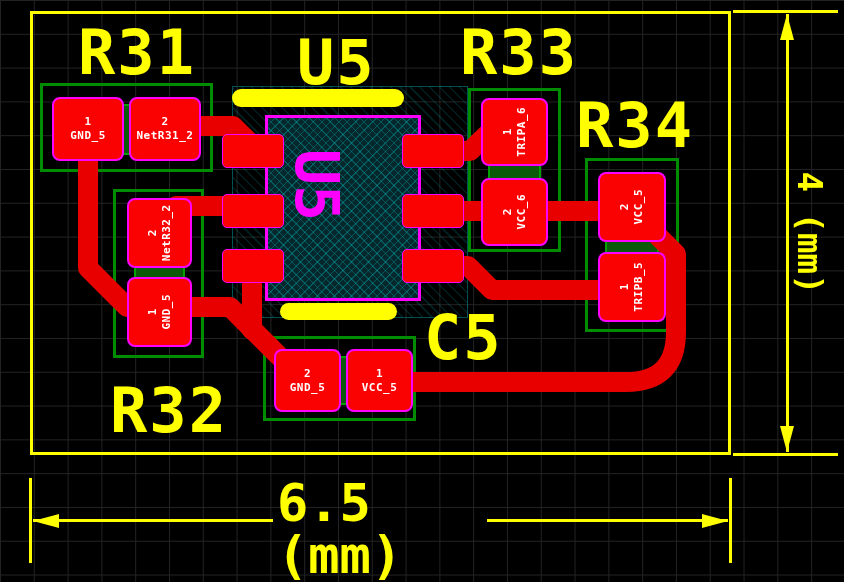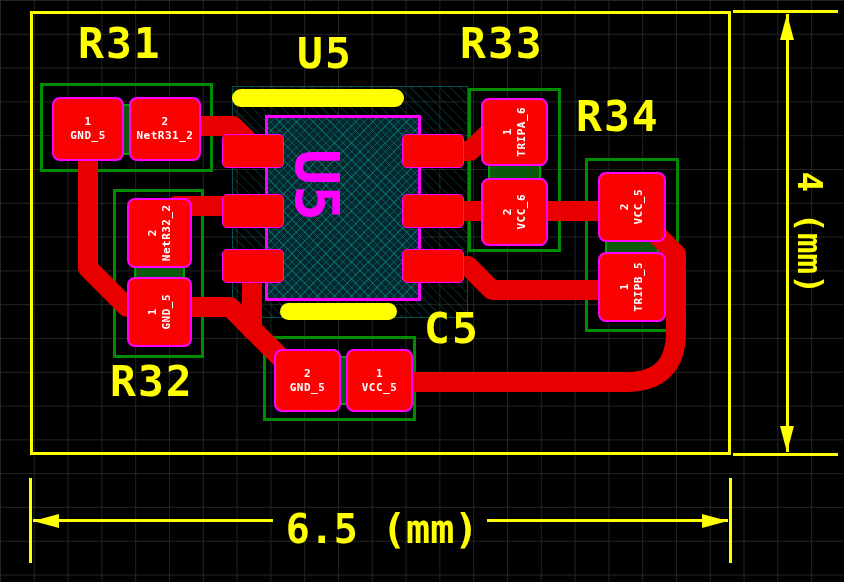--- a/index.html
+++ b/index.html
@@ -43,24 +43,24 @@
     display:flex;flex-direction:column;align-items:center;justify-content:center;
     color:var(--pad_text);font-size:11px;font-weight:bold;line-height:1.25;
     letter-spacing:0.5px;white-space:nowrap;
   }
   .pad.v .padlabel{transform:rotate(-90deg);}
   .silkbar{position:absolute;z-index:6;background:var(--board_outline);border-radius:9px;}
   .silk-des{
     position:absolute;z-index:6;color:var(--silkscreen);font-weight:bold;font-size:60px;line-height:1;
     display:flex;align-items:center;justify-content:center;transform:rotate(90deg);
   }
-  .designator{position:absolute;z-index:7;color:var(--label);font-weight:bold;font-size:43px;line-height:1;letter-spacing:2px;}
+  .designator{position:absolute;z-index:7;color:var(--label);font-weight:bold;font-size:62px;line-height:1;letter-spacing:2px;}
   .dimline{position:absolute;z-index:8;background:var(--board_outline);}
   .dimtext{position:absolute;z-index:8;color:var(--label);font-weight:bold;line-height:1;display:flex;align-items:center;justify-content:center;}
-  .dimtext.h{font-size:40px;}
+  .dimtext.h{font-size:52px;}
   .dimtext.v{font-size:34px;transform:rotate(90deg);}
   .arrow{position:absolute;z-index:8;width:0;height:0;}
   .arrow.left{border-top:7px solid transparent;border-bottom:7px solid transparent;border-right:26px solid var(--board_outline);}
   .arrow.right{border-top:7px solid transparent;border-bottom:7px solid transparent;border-left:26px solid var(--board_outline);}
   .arrow.up{border-left:7px solid transparent;border-right:7px solid transparent;border-bottom:26px solid var(--board_outline);}
   .arrow.down{border-left:7px solid transparent;border-right:7px solid transparent;border-top:26px solid var(--board_outline);}
   .group{display:contents;}
 </style>
 </head>
 <body>
@@ -129,21 +129,21 @@
         <span>2</span>
         <span>NetR32_2</span>
       </div>
     </div>
     <div class="pad v" style="left:127px;top:277px;width:65px;height:70px">
       <div class="padlabel">
         <span>1</span>
         <span>GND_5</span>
       </div>
     </div>
-    <div class="designator" style="left:110px;top:360px">R32</div>
+    <div class="designator" style="left:110px;top:380px">R32</div>
   </div>
 
   
   <div class="group">
     <div class="courtyard" style="left:468px;top:88px;width:93px;height:164px"></div>
     <div class="rbody" style="left:488px;top:106px;width:53px;height:132px"></div>
     <div class="pad v" style="left:481px;top:98px;width:67px;height:68px">
       <div class="padlabel">
         <span>1</span>
         <span>TRIPA_6</span>

